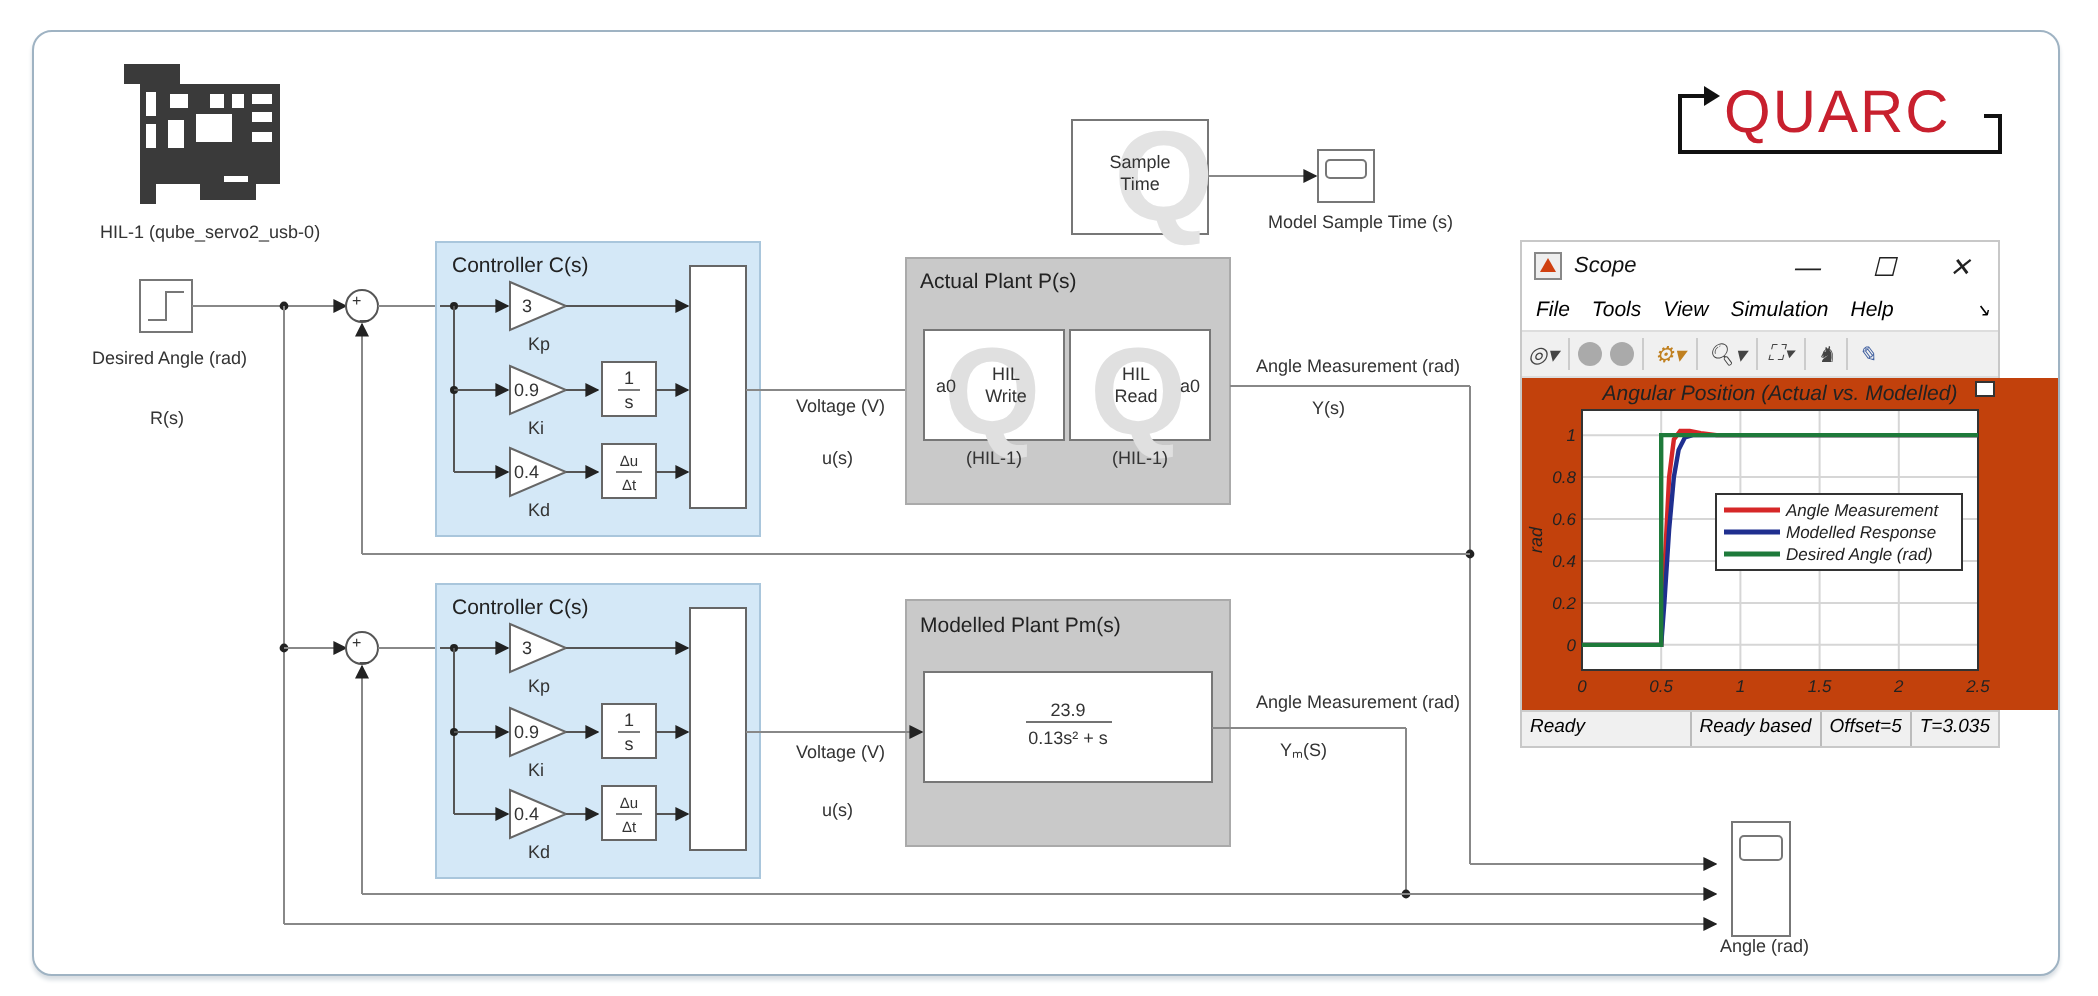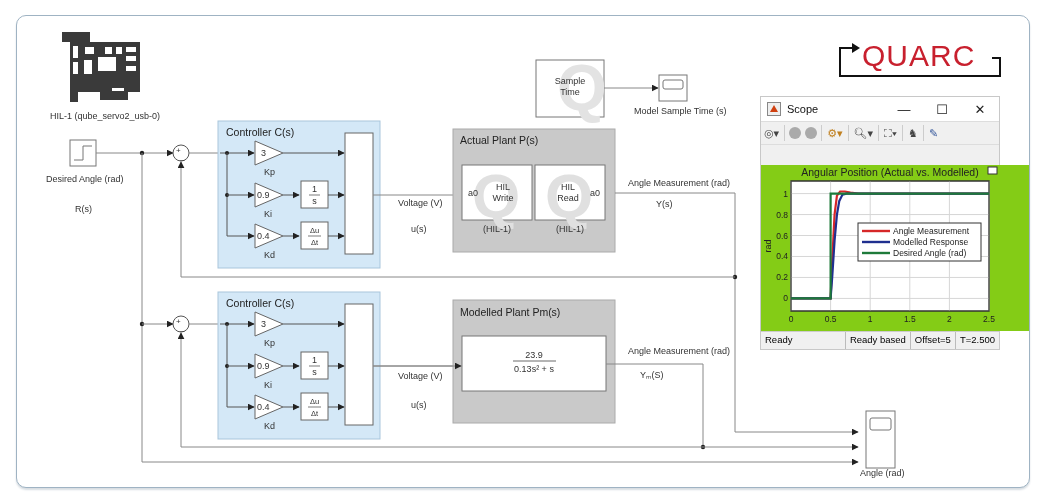--- a/index.html
+++ b/index.html
@@ -1,34 +1,34 @@
 <!DOCTYPE html>
 <html><head>
 <meta charset="utf-8">
 <style>
   html,body{margin:0;padding:0;background:#ffffff;}
   body{width:1049px;height:498px;position:relative;overflow:hidden;font-family:"Liberation Sans",sans-serif;}
   .card{position:absolute;left:16px;top:15px;width:1012px;height:471px;border:1.5px solid #9fb3c3;border-radius:10px;background:#fff;box-shadow:0 2px 2px #d7dde2;}
   svg text{font-family:"Liberation Sans",sans-serif;fill:#333;}
   .lbl{font-size:9px;}
   .ttl{font-size:10.5px;fill:#222;}
-  .scope-win{position:absolute;left:760px;top:96px;width:238px;height:252px;background:#f0f0f0;border:1px solid #c8c8c8;font-family:"Liberation Sans",sans-serif;}
+  .scope-win{position:absolute;left:760px;top:120px;width:238px;height:252px;background:#f0f0f0;border:1px solid #c8c8c8;font-family:"Liberation Sans",sans-serif;font-style:italic;}
   .sc-title{height:24px;display:flex;align-items:center;font-size:11px;color:#111;background:#fff;}
   .sc-title .ic{width:12px;height:12px;margin-left:6px;margin-right:6px;border:1px solid #888;background:#eee;position:relative;}
   .sc-title .ic:after{content:"";position:absolute;left:2px;top:2px;border-left:4px solid transparent;border-right:4px solid transparent;border-bottom:7px solid #d04010;}
   .sc-title .spacer{flex:1;}
   .sc-title .wb{width:38px;text-align:center;font-size:13px;color:#222;cursor:pointer;}
   .sc-menu{height:20px;display:flex;align-items:center;font-size:10.5px;background:#fff;}
   .sc-menu span{margin-left:7px;margin-right:4px;cursor:pointer;}
   .sc-menu .spacer{flex:1;}
   .sc-tools{height:22px;display:flex;align-items:center;background:#f0f0f0;border-top:1px solid #ddd;border-bottom:1px solid #ddd;font-size:11px;color:#444;}
   .sc-tools .tb{margin:0 3px;cursor:pointer;}
   .sc-tools .sep{width:1px;height:16px;background:#ccc;margin:0 2px;}
   .sc-tools .dis{display:inline-block;width:12px;height:12px;border-radius:50%;background:#aaa;margin:0 2px;}
-  .sc-plot{position:absolute;left:0;top:68px;width:268px;height:166px;background:#84cc16;}
+  .sc-plot{position:absolute;left:0;top:68px;width:268px;height:166px;background:#c2410c;}
   .sc-status{position:absolute;left:0;bottom:0;width:238px;height:17px;display:flex;font-size:9.5px;background:#f0f0f0;border-top:1px solid #ccc;}
   .sc-status div{border-left:1px solid #bbb;padding:2px 4px;white-space:nowrap;}
   .sc-status div:first-child{border-left:none;flex:1;}
 </style>
 </head>
 <body>
 
 <div class="card"></div>
 
 <svg id="diagram" width="1049" height="498" style="position:absolute;left:0;top:0;">
@@ -238,20 +238,29 @@
 </svg>
 
 <div class="scope-win">
   <div class="sc-title">
     <span class="ic"></span>
     <span>Scope</span>
     <span class="spacer"></span>
     <span class="wb">—</span>
     <span class="wb">☐</span>
     <span class="wb">✕</span>
+  </div>
+  <div class="sc-menu">
+    <span>File</span>
+    <span>Tools</span>
+    <span>View</span>
+    <span>Simulation</span>
+    <span>Help</span>
+    <span class="spacer"></span>
+    <span style="font-size:9px;">↘</span>
   </div>
   <div class="sc-tools">
     <span class="tb">◎▾</span>
     <span class="sep"></span>
     <span class="dis"></span>
     <span class="dis"></span>
     <span class="sep"></span>
     <span class="tb" style="color:#c08020;">⚙▾</span>
     <span class="sep"></span>
     <span class="tb">🔍︎▾</span>
@@ -302,15 +311,15 @@
         <text x="132" y="80" style="font-size:8.5px;fill:#222;">Modelled Response</text>
         <line x1="101" y1="88" x2="129" y2="88" stroke="#1e7a3a" stroke-width="2.4"></line>
         <text x="132" y="91" style="font-size:8.5px;fill:#222;">Desired Angle (rad)</text>
         <rect x="227" y="2" width="9" height="7" fill="#fff" stroke="#333"></rect>
       </svg>
   </div>
   <div class="sc-status">
     <div>Ready</div>
     <div>Ready based</div>
     <div>Offset=5</div>
-    <div>T=2.500</div>
+    <div>T=3.035</div>
   </div>
 </div>
 
 </body></html>

